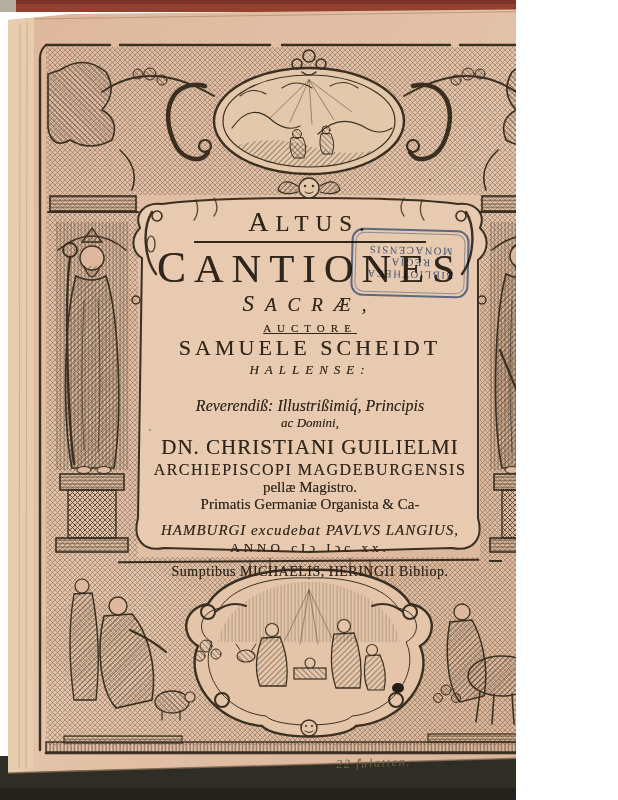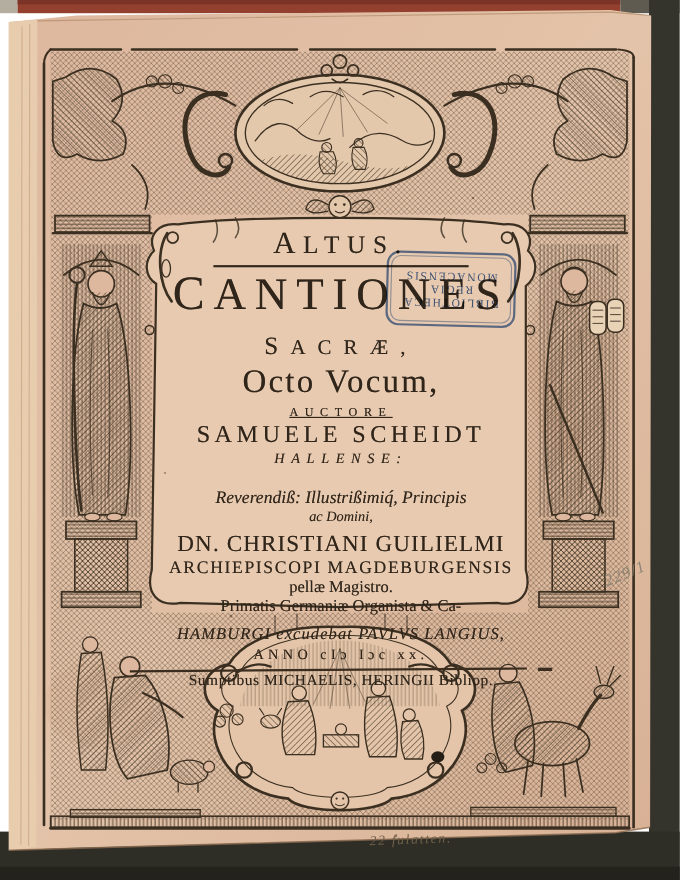--- a/index.html
+++ b/index.html
@@ -1,29 +1,29 @@
 <!DOCTYPE html>
 <html><head>
 <meta charset="utf-8">
 <style>
   html,body{margin:0;padding:0;background:#ffffff;}
-  .scan{position:relative;width:618px;height:800px;overflow:hidden;
+  .scan{position:relative;width:516px;height:800px;overflow:hidden;
         font-family:"Liberation Serif",serif;}
   .art{position:absolute;left:0;top:0;}
 
   
   .textblock{position:absolute;left:118px;top:206px;width:384px;text-align:center;
              color:#30251a;text-shadow:0 0 .5px rgba(48,37,26,.55);}
   .textblock>div{white-space:nowrap;}
   .l-altus{font-size:23px;letter-spacing:7px;}
   .l-altus::first-letter{font-size:28px;}
   .rule-a{width:232px;height:2px;background:#33281c;margin:3px auto 2px;}
   .l-cant{font-size:41px;letter-spacing:8px;line-height:1.02;}
   .l-cant::first-letter{font-size:1.06em;}
-  .l-sacr{font-size:19px;letter-spacing:11px;margin-top:13px;}
+  .l-sacr{font-size:19px;letter-spacing:11px;margin-top:1px;font-style:italic;}
   .l-sacr::first-letter{font-size:1.2em;}
   .l-octo{font-size:30px;letter-spacing:2px;margin-top:2px;}
   .l-auct{font-size:11px;letter-spacing:6px;margin-top:5px;text-decoration:underline;}
   .l-auth{font-size:22px;letter-spacing:4px;margin-top:1px;}
   .l-hall{font-size:13px;letter-spacing:6px;margin-top:1px;font-style:italic;}
   .l-ded1{font-size:16px;font-style:italic;margin-top:19px;}
   .l-ded2{font-size:13px;font-style:italic;}
   .l-dn{font-size:21px;letter-spacing:1px;margin-top:4px;}
   .l-arch{font-size:16px;letter-spacing:1.5px;margin-top:1px;}
   .l-role{font-size:15px;}
@@ -300,21 +300,20 @@
           <circle cx="360" cy="760" r="1.2"></circle>
       </g>
     </g>
   </svg>
 
   <div class="textblock">
     <div class="l-altus">ALTUS.</div>
     <div class="rule-a"></div>
     <div class="l-cant">CANTIONES</div>
     <div class="l-sacr">SACRÆ,</div>
-    <div class="l-octo">Octo Vocum,</div>
     <div class="l-auct">AUCTORE</div>
     <div class="l-auth">SAMUELE SCHEIDT</div>
     <div class="l-hall">HALLENSE:</div>
     <div class="l-ded1">Reverendiß: Illustrißimiq́, Principis</div>
     <div class="l-ded2">ac Domini,</div>
     <div class="l-dn">DN. CHRISTIANI GUILIELMI</div>
     <div class="l-arch">ARCHIEPISCOPI MAGDEBURGENSIS</div>
     <div class="l-role">pellæ Magistro.</div>
     <div class="l-role">Primatis Germaniæ Organista &amp; Ca-</div>
     <div class="l-imp1">HAMBURGI excudebat PAVLVS LANGIUS,</div>

